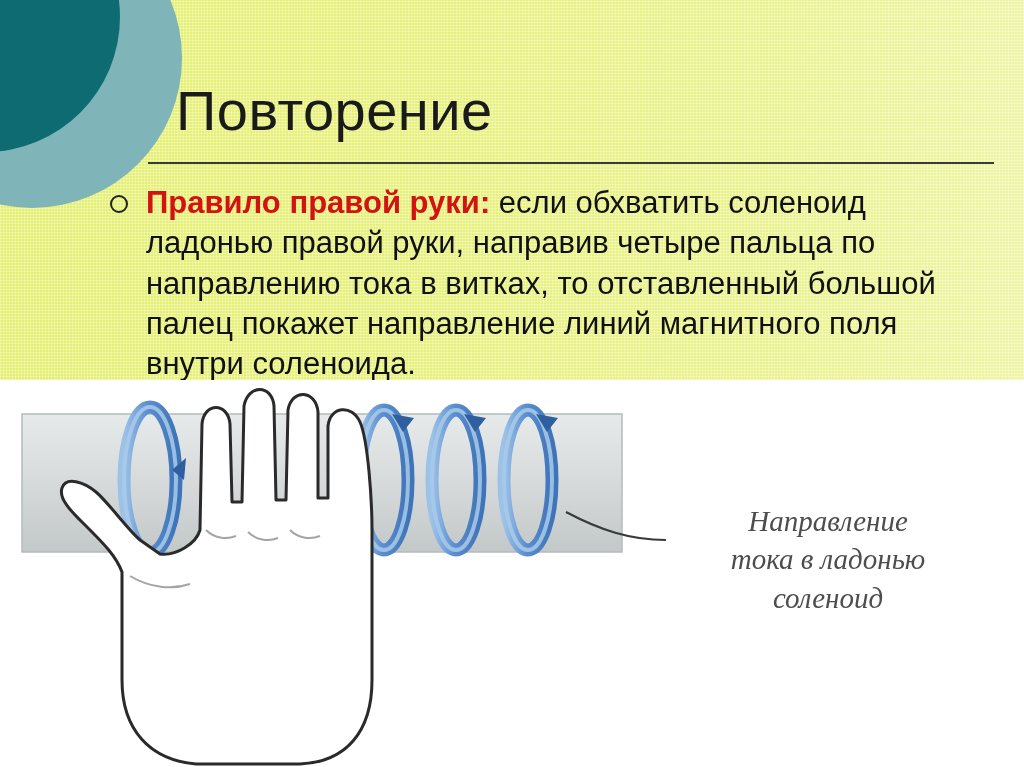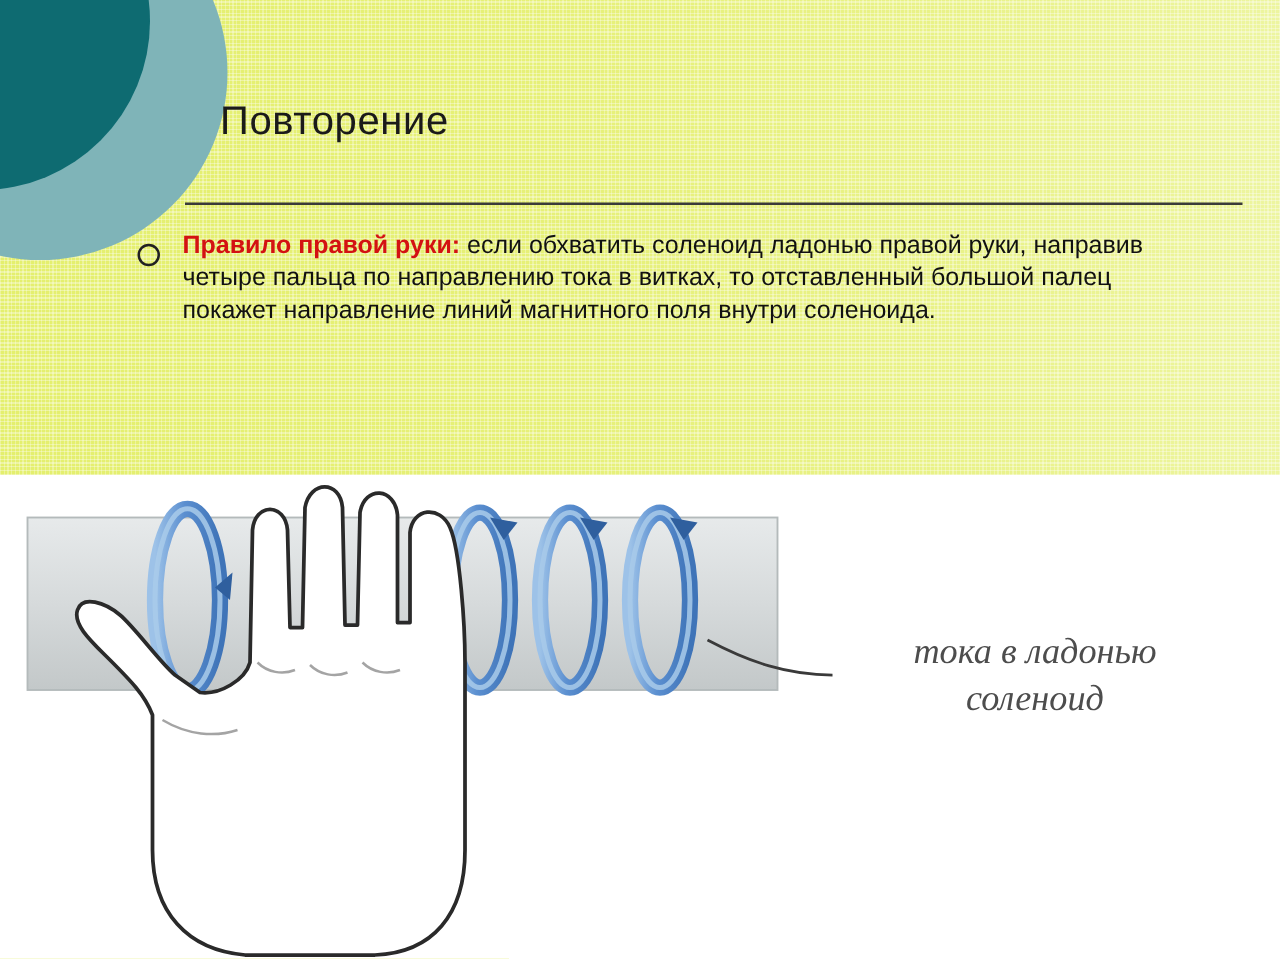--- a/index.html
+++ b/index.html
@@ -55,21 +55,21 @@
     height: 270px;
     border-radius: 50%;
     background: #0e6b71;
   }
 
   
   .title {
     position: absolute;
     left: 176px;
     top: 78px;
-    font-size: 32px;
+    font-size: 56px;
     color: #1a1a1a;
     letter-spacing: 0.5px;
     font-weight: normal;
   }
   .title-rule {
     position: absolute;
     left: 148px;
     top: 162px;
     width: 846px;
     height: 2px;
@@ -89,21 +89,21 @@
     width: 14px;
     height: 14px;
     border: 2px solid #222;
     border-radius: 50%;
     margin-top: 12px;
     margin-right: 18px;
     flex: 0 0 auto;
     background: transparent;
   }
   .bullet-text {
-    font-size: 20px;
+    font-size: 31px;
     line-height: 1.30;
     color: #111111;
     max-width: 820px;
   }
   .rule-name {
     color: #d31212;
     font-weight: bold;
   }
 
   
@@ -229,18 +229,19 @@
           <path d="M130 196 C 150 208, 172 210, 190 204"></path>
         </g>
       </g>
 
       <g>
         <path d="M566 132 C 600 150, 630 160, 666 160" stroke="#3a3a3a" stroke-width="2.2" fill="none"></path>
       </g>
     </svg>
 
     <div class="caption">
+      <div>Направление</div>
       <div>тока в ладонью</div>
       <div>соленоид</div>
     </div>
   </div>
 
 </div>
 
 </body></html>

